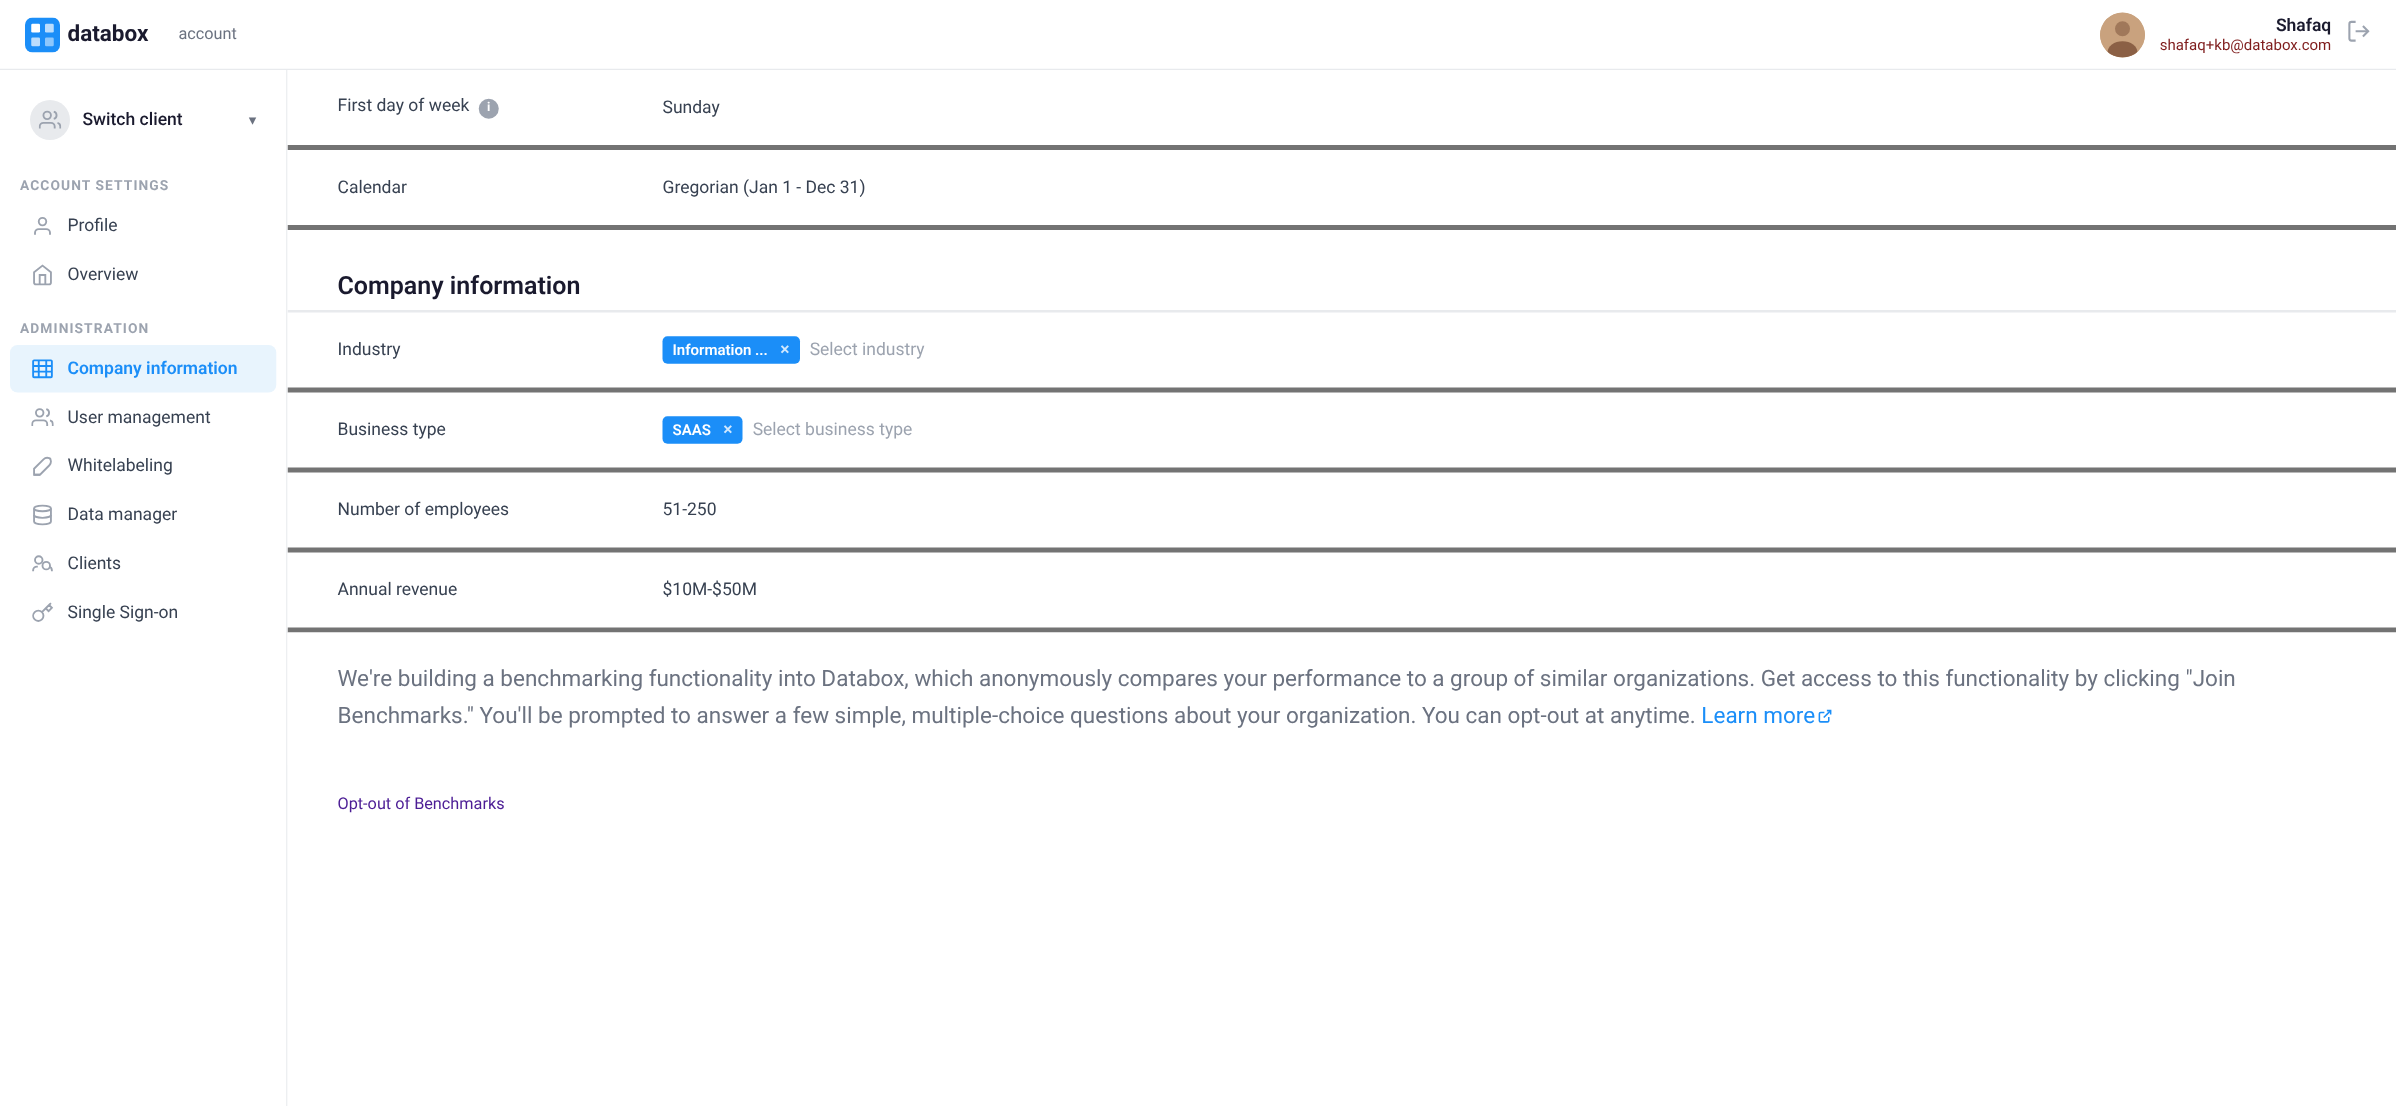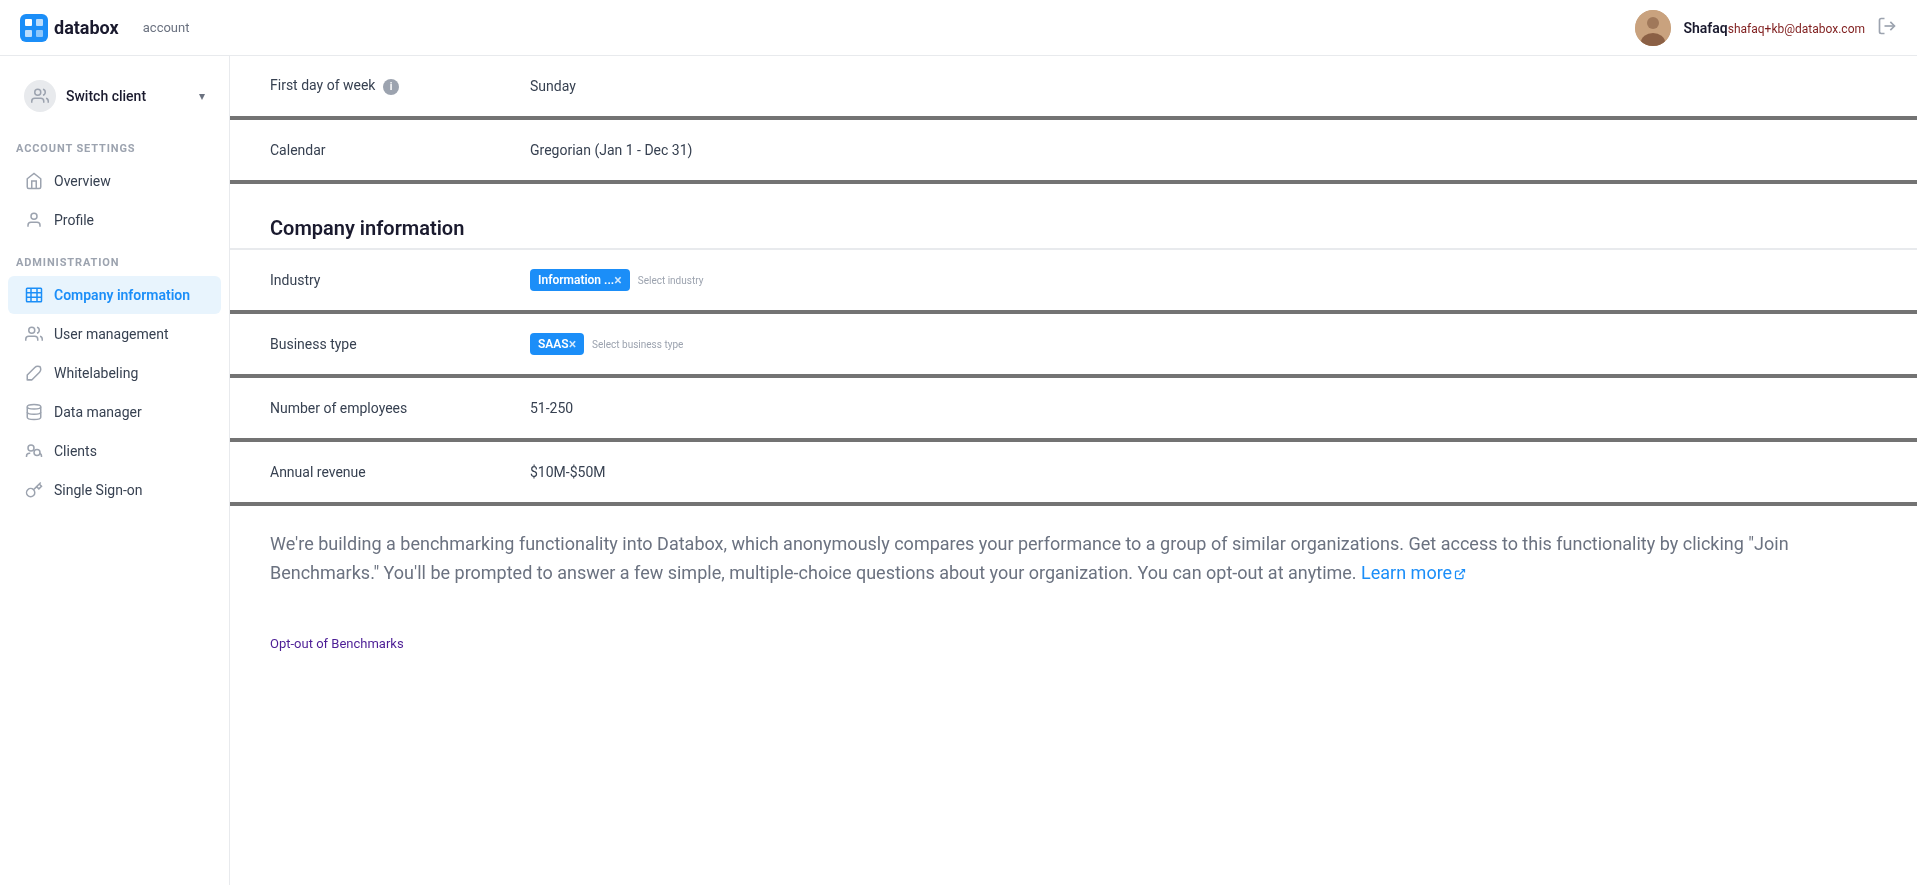--- a/index.html
+++ b/index.html
@@ -56,20 +56,21 @@
       border-radius: 50%;
       background: #c9a27e;
       overflow: hidden;
       display: flex;
       align-items: center;
       justify-content: center;
     }
     .user-avatar svg { width: 36px; height: 36px; }
     .user-info {
       display: flex;
+      flex-direction: column;
       align-items: flex-end;
     }
     .user-name {
       font-size: 14px;
       font-weight: 600;
       color: #1a1a2e;
     }
     .user-email {
       font-size: 12px;
       color: #7f1d1d;
@@ -222,38 +223,38 @@
     .section-divider {
       border: none;
       border-top: 2px solid #e8eaed;
       margin: 0 0 0 0;
     }
 
     
     .tag-chip {
       display: inline-flex;
       align-items: center;
-      gap: 0;
+      gap: 10px;
       background: #1b8ef8;
       color: #fff;
       font-size: 12px;
       font-weight: 600;
       padding: 4px 8px;
       border-radius: 4px;
       cursor: default;
     }
     .tag-chip .remove-btn {
       cursor: pointer;
       font-size: 14px;
       line-height: 1;
       opacity: 0.8;
     }
 
     .select-placeholder {
-      font-size: 10px;
+      font-size: 14px;
       color: #9ca3af;
     }
 
     
     .footer-text {
       padding: 24px 40px;
       font-size: 18px;
       color: #6b7280;
       line-height: 1.6;
       background: #fff;
@@ -329,35 +330,35 @@
         <span class="switch-client-label">Switch client</span>
       </div>
       <span class="chevron-down">▾</span>
     </div>
 
     <div class="sidebar-section-label">ACCOUNT SETTINGS</div>
 
     <div class="sidebar-item">
       <span class="sidebar-icon">
         <svg width="18" height="18" viewBox="0 0 24 24" fill="none" stroke="currentColor" stroke-width="2">
+          <path d="M20 21v-2a4 4 0 0 0-4-4H8a4 4 0 0 0-4 4v2"></path>
+          <circle cx="12" cy="7" r="4"></circle>
+        </svg>
+      </span>
+      <span>Profile</span>
+    </div>
+
+    <div class="sidebar-item">
+      <span class="sidebar-icon">
+        <svg width="18" height="18" viewBox="0 0 24 24" fill="none" stroke="currentColor" stroke-width="2">
           <path d="M3 9l9-7 9 7v11a2 2 0 0 1-2 2H5a2 2 0 0 1-2-2z"></path>
           <polyline points="9 22 9 12 15 12 15 22"></polyline>
         </svg>
       </span>
       <span>Overview</span>
-    </div>
-
-    <div class="sidebar-item">
-      <span class="sidebar-icon">
-        <svg width="18" height="18" viewBox="0 0 24 24" fill="none" stroke="currentColor" stroke-width="2">
-          <path d="M20 21v-2a4 4 0 0 0-4-4H8a4 4 0 0 0-4 4v2"></path>
-          <circle cx="12" cy="7" r="4"></circle>
-        </svg>
-      </span>
-      <span>Profile</span>
     </div>
 
     <div class="sidebar-section-label">ADMINISTRATION</div>
 
     <div class="sidebar-item active">
       <span class="sidebar-icon">
         <svg width="18" height="18" viewBox="0 0 24 24" fill="none" stroke="#1b8ef8" stroke-width="2">
           <rect x="2" y="3" width="20" height="18" rx="1"></rect>
           <path d="M8 3v18M16 3v18M2 9h20M2 15h20"></path>
         </svg>

